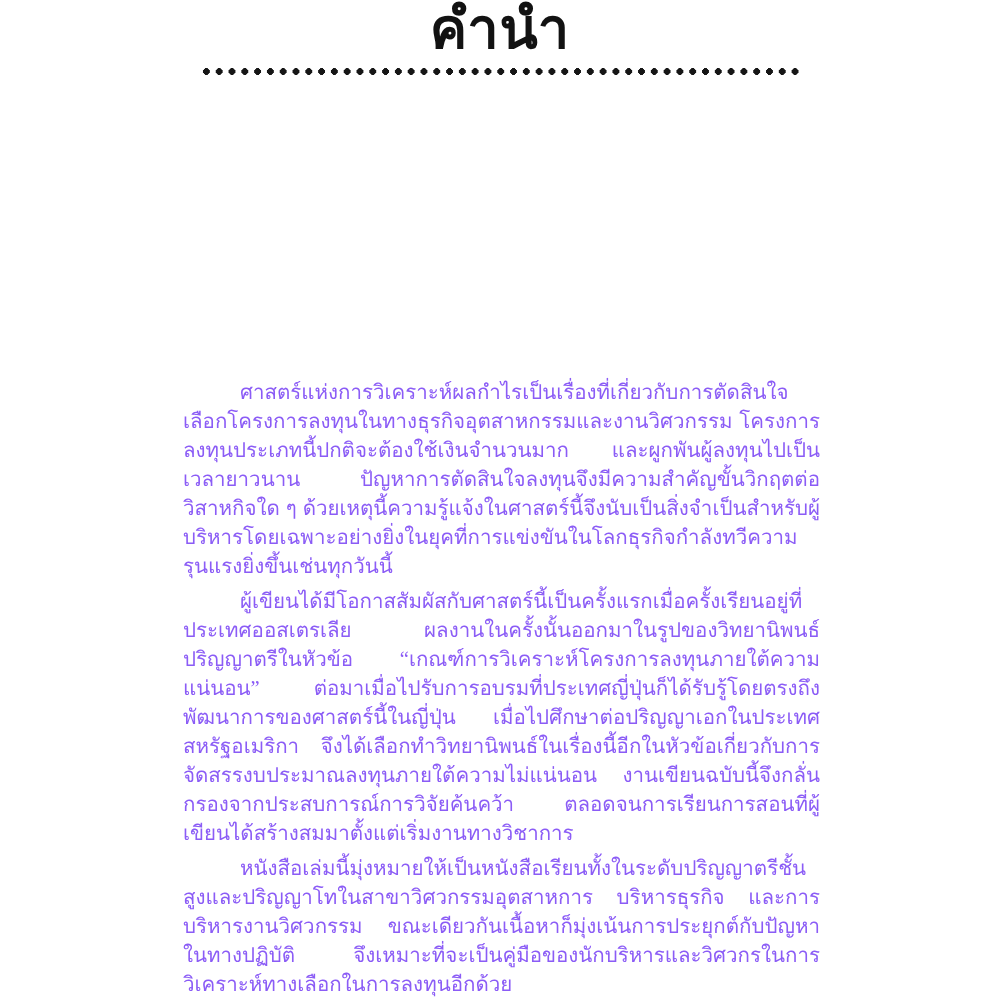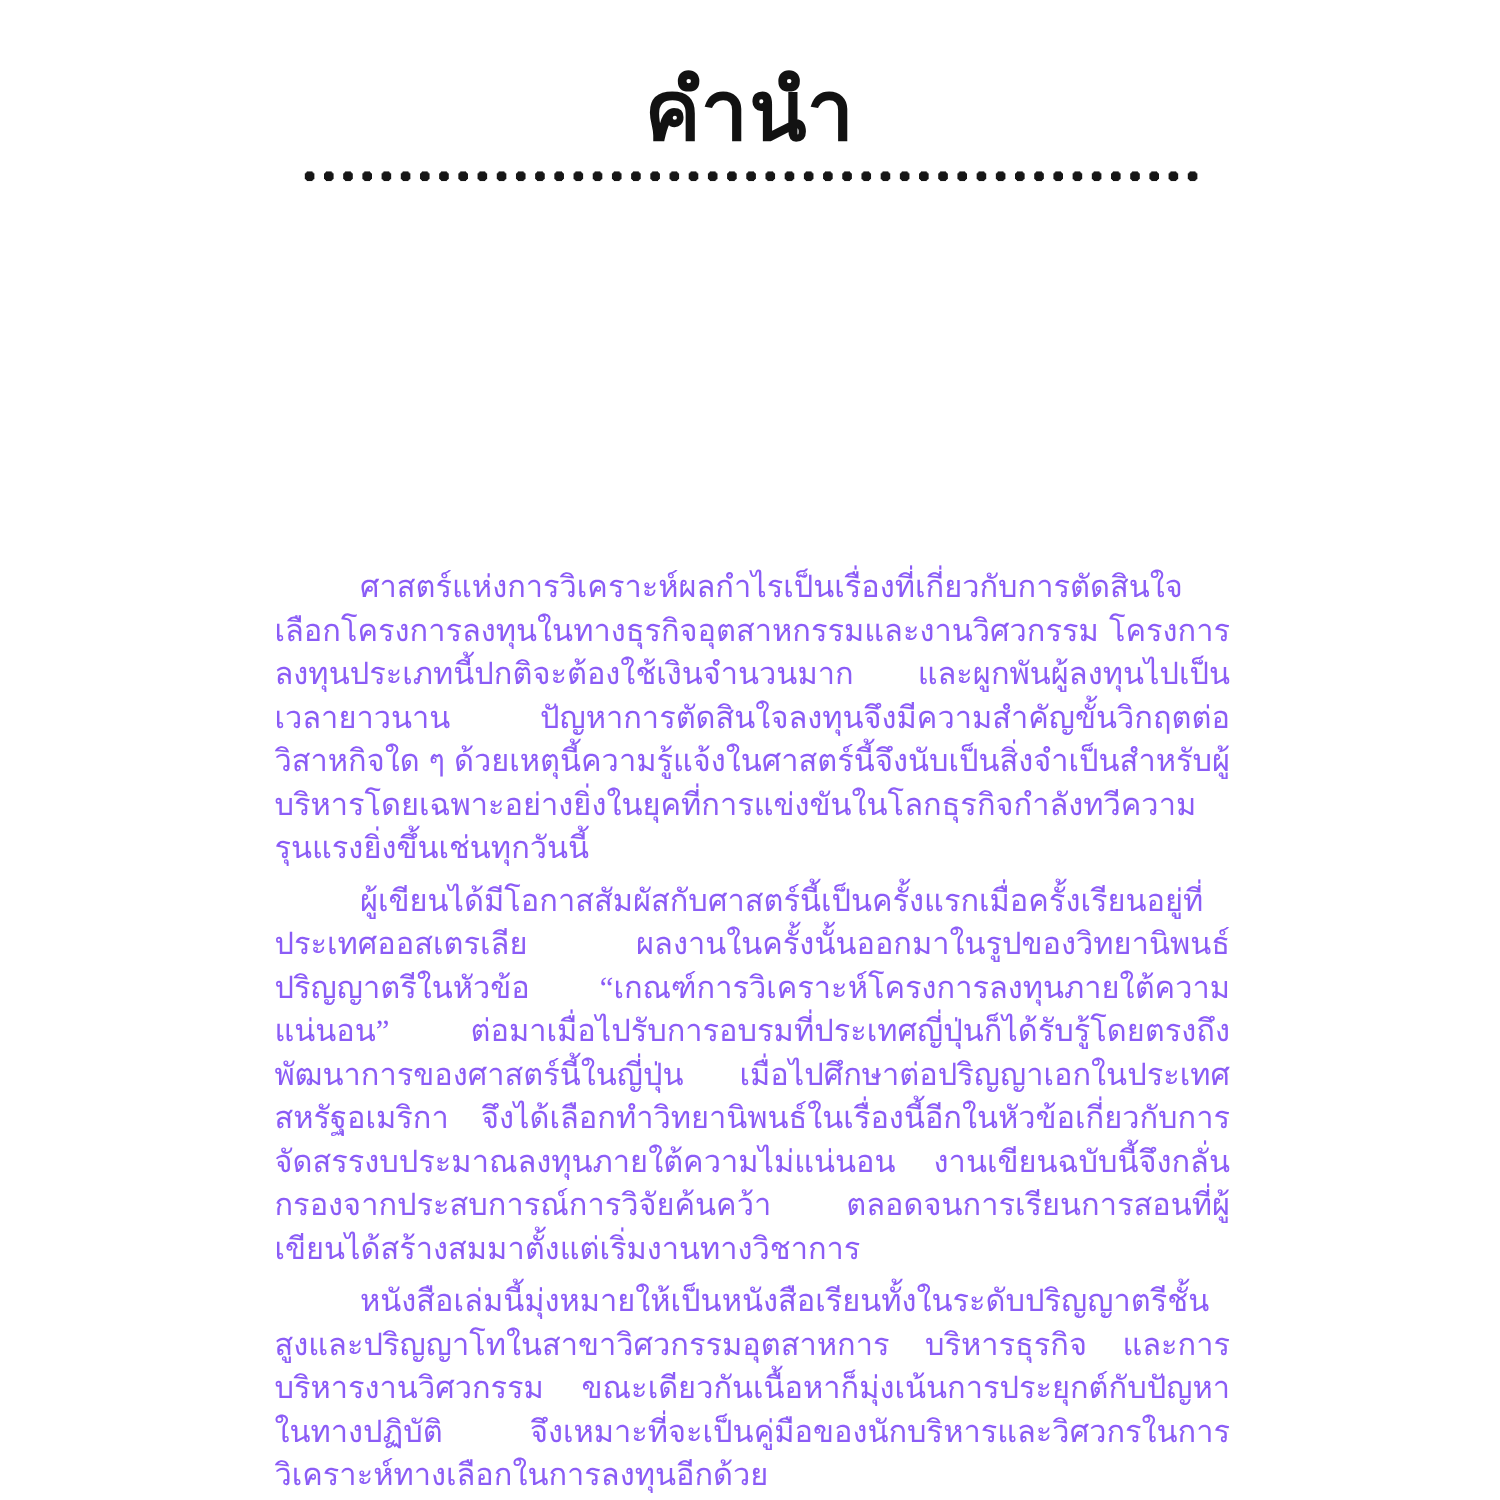--- a/index.html
+++ b/index.html
@@ -12,21 +12,20 @@
     width: 1000px;
     height: 1000px;
     margin: 0 auto;
     background: #ffffff;
     overflow: hidden;
     font-family: "Liberation Serif", "DejaVu Serif", serif;
     color: #1b1b1b;
   }
   .page-title {
     margin: 0;
-    padding-top: 46px;
     text-align: center;
     font-family: "DejaVu Sans", "Liberation Sans", sans-serif;
     font-weight: 700;
     font-size: 56px;
     line-height: 1.05;
     letter-spacing: 1px;
     color: #121212;
   }
   .dotted-divider {
     width: 601px;

